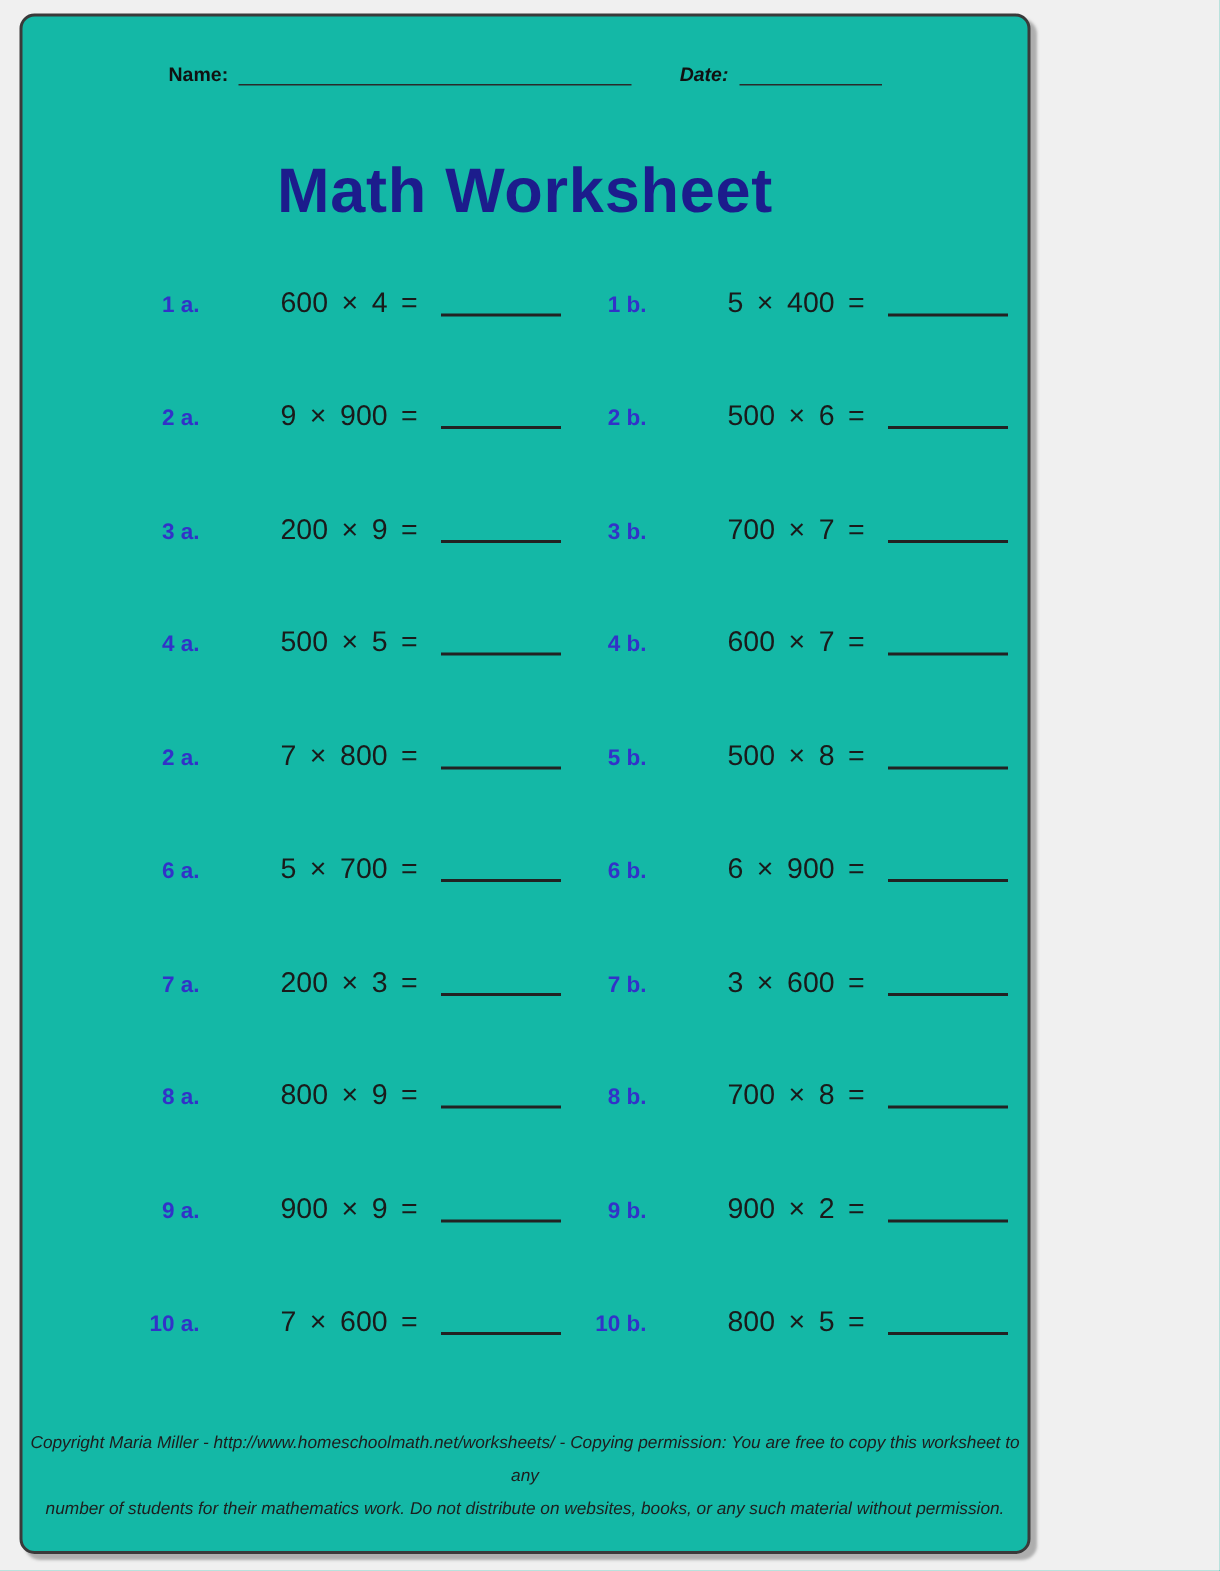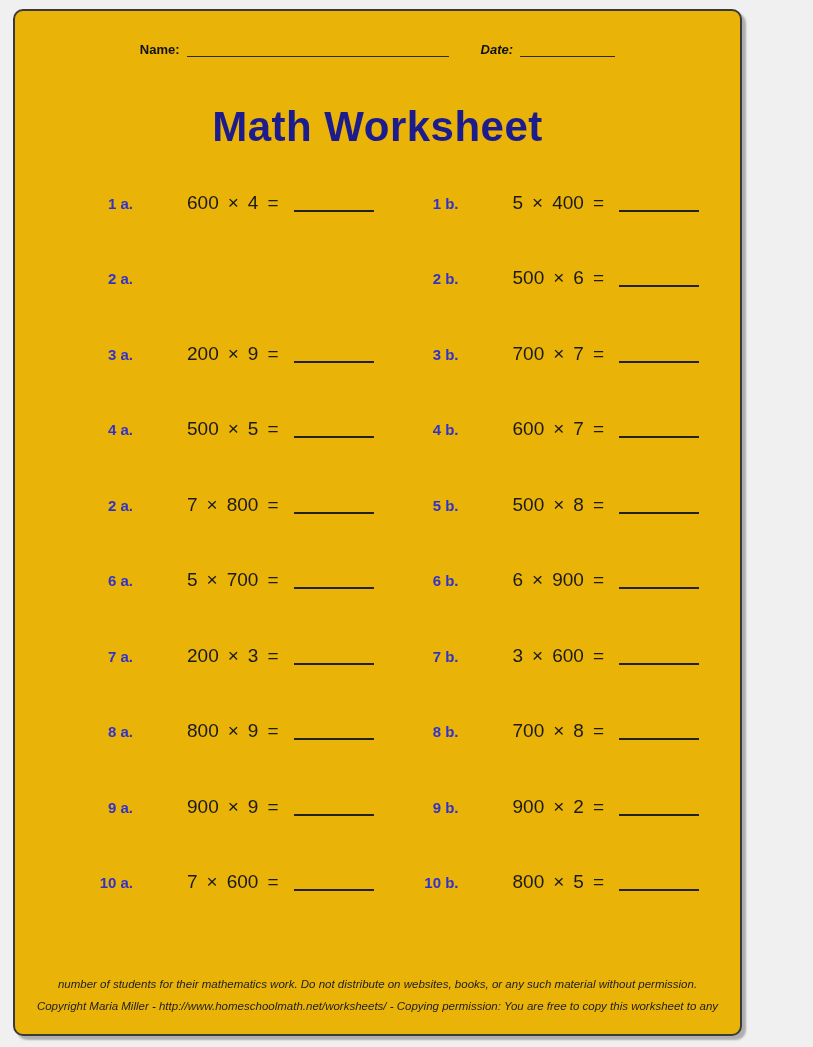--- a/index.html
+++ b/index.html
@@ -6,22 +6,22 @@
   html, body {
     width: 813px; height: 1047px;
     background: #f0f0f0;
     font-family: "Liberation Sans", sans-serif;
     position: relative;
     overflow: hidden;
   }
   .page {
     position: absolute;
     left: 13px; top: 9px;
-    width: 729px; height: 1027px;
-    background: #eab308;
+    width: 674px; height: 1027px;
+    background: #14b8a6;
     border: 2px solid #3a3a3a;
     border-radius: 10px;
     box-shadow: 4px 4px 2px rgba(120,120,120,0.55);
     display: flex;
     flex-direction: column;
   }
   
   .header-row {
     margin-top: 28px;
     display: flex;
@@ -124,20 +124,21 @@
           <span class="expr"><span>600</span><span class="op">×</span><span>4</span><span class="op">=</span><span class="blank"></span></span>
         </div>
         <div class="problem">
           <span class="pnum">1 b.</span>
           <span class="expr"><span>5</span><span class="op">×</span><span>400</span><span class="op">=</span><span class="blank"></span></span>
         </div>
       </div>
       <div class="prow">
         <div class="problem">
           <span class="pnum">2 a.</span>
+          <span class="expr"><span>9</span><span class="op">×</span><span>900</span><span class="op">=</span><span class="blank"></span></span>
         </div>
         <div class="problem">
           <span class="pnum">2 b.</span>
           <span class="expr"><span>500</span><span class="op">×</span><span>6</span><span class="op">=</span><span class="blank"></span></span>
         </div>
       </div>
       <div class="prow">
         <div class="problem">
           <span class="pnum">3 a.</span>
           <span class="expr"><span>200</span><span class="op">×</span><span>9</span><span class="op">=</span><span class="blank"></span></span>
@@ -213,17 +214,17 @@
           <span class="expr"><span>7</span><span class="op">×</span><span>600</span><span class="op">=</span><span class="blank"></span></span>
         </div>
         <div class="problem">
           <span class="pnum">10 b.</span>
           <span class="expr"><span>800</span><span class="op">×</span><span>5</span><span class="op">=</span><span class="blank"></span></span>
         </div>
       </div>
     </div>
 
   <div class="footer">
+    <div>Copyright Maria Miller - http://www.homeschoolmath.net/worksheets/ - Copying permission: You are free to copy this worksheet to any</div>
     <div>number of students for their mathematics work. Do not distribute on websites, books, or any such material without permission.</div>
-    <div>Copyright Maria Miller - http://www.homeschoolmath.net/worksheets/ - Copying permission: You are free to copy this worksheet to any</div>
   </div>
 
 </div>
 
 </body></html>

